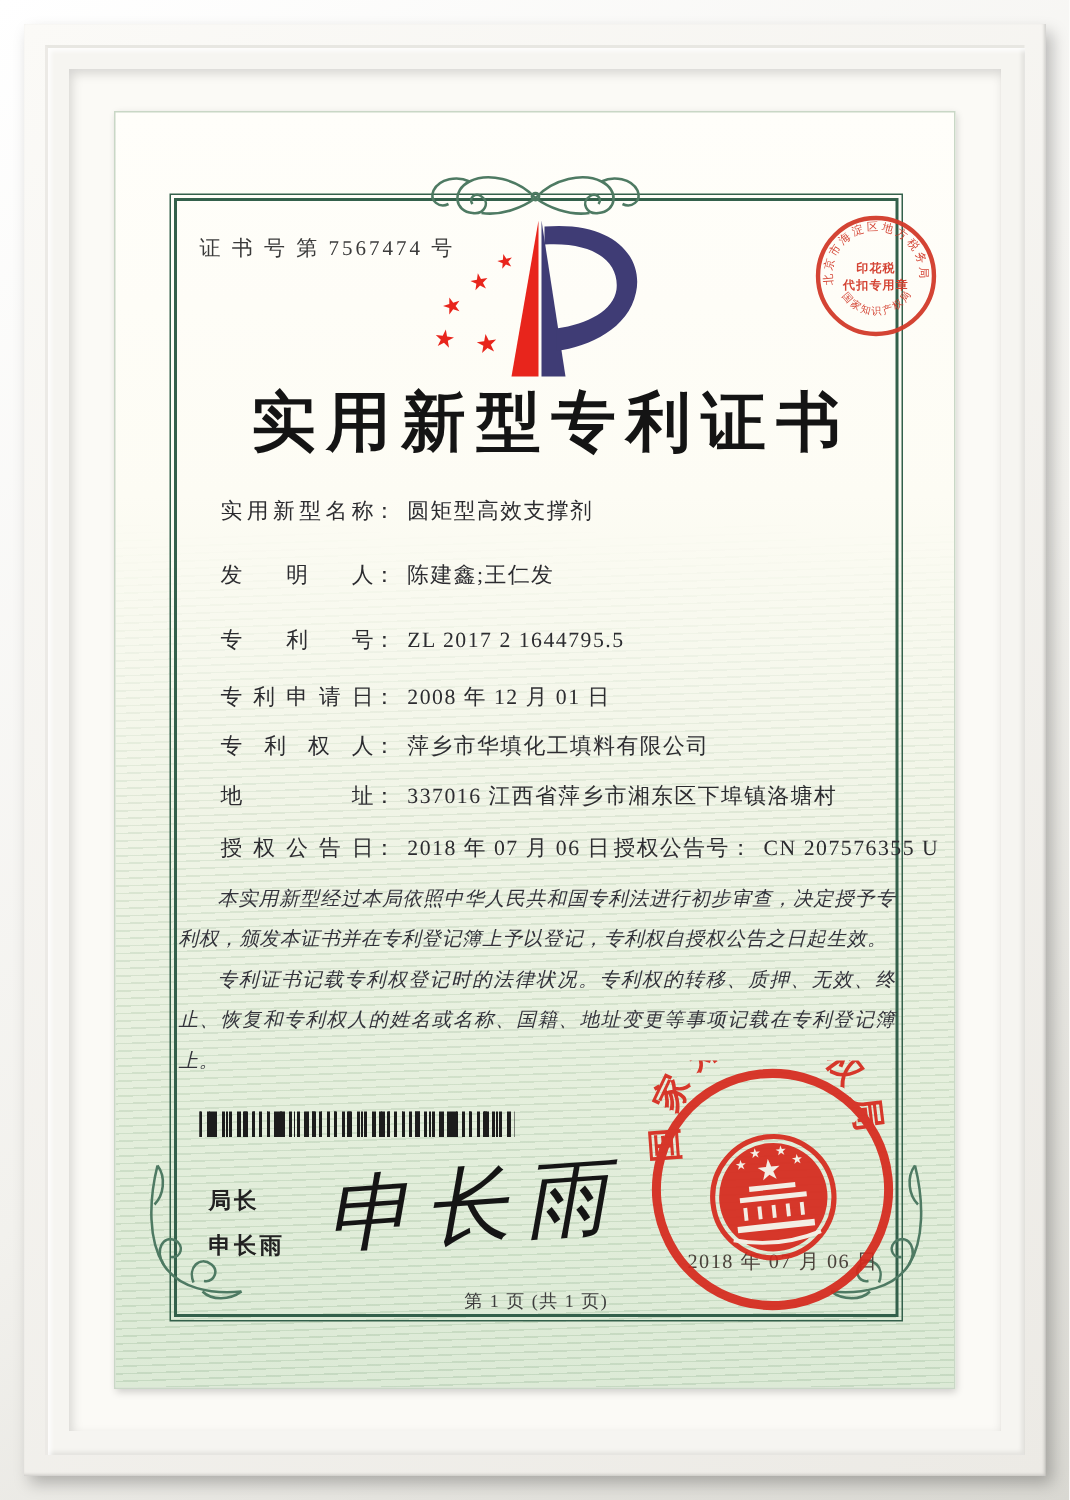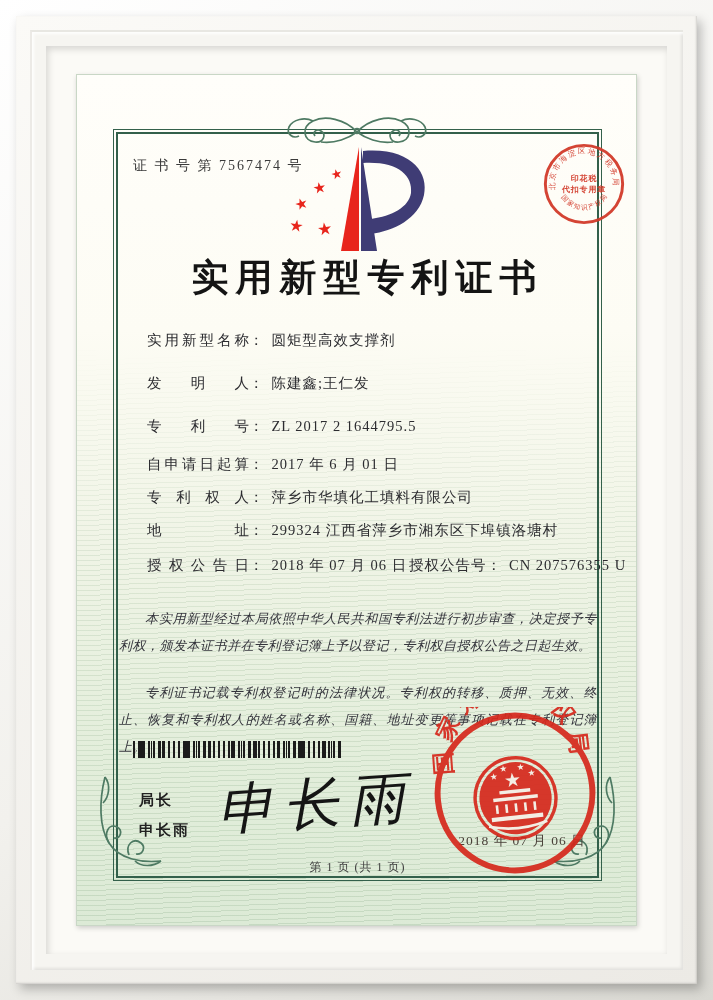--- a/index.html
+++ b/index.html
@@ -30,33 +30,33 @@
   .ornament-top { position:absolute; left:192px; top:36px; }
   .corner-fl    { position:absolute; top:700px; }
   .corner-left  { left:18px; }
   .corner-right { left:473px; transform:scaleX(-1); }
 
   .cert-no { position:absolute; left:56px; top:82px; font-size:14px; letter-spacing:2px; color:#3a3a3a; }
 
   .logo { position:absolute; left:198px; top:70px; }
 
   .title { position:absolute; left:36px; top:178px; width:509px; text-align:center;
-           font-size:37px; font-weight:700; letter-spacing:7px; color:#141414; }
+           font-size:43px; font-weight:700; letter-spacing:7px; color:#141414; }
 
   .fields { position:absolute; left:58px; top:256px; width:468px; font-size:14.5px; color:#2c2c30; }
   .frow   { position:absolute; left:12px; white-space:nowrap; }
   .flabel { display:inline-block; width:102px; text-align:justify; text-align-last:justify; }
   .fcolon { margin-right:8px; }
   .fvalue { letter-spacing:1px; }
   .pair2  { position:absolute; left:262px; top:0;font-family:Liberation Serif, serif; }
   .pair2 .flabel { width:auto; letter-spacing:1px; }
 
   .paras { position:absolute; left:42px; top:510px; width:478px; font-size:13px; line-height:27px;
            color:#33333b; text-align:justify; letter-spacing:.5px; }
-  .paras p { text-indent:2em; font-style:italic;margin-top:20px; }
+  .paras p { text-indent:2em; font-style:italic; }
 
   .barcode { position:absolute; left:56px; top:666px; width:210px; height:17px;
            background-image:
              repeating-linear-gradient(90deg,#1c1c1c 0 2px,transparent 2px 5px),
              repeating-linear-gradient(90deg,#1c1c1c 0 1px,transparent 1px 9px),
              repeating-linear-gradient(90deg,transparent 0 6px,#1c1c1c 6px 9px,transparent 9px 23px); }
 
   .sig-title { position:absolute; left:62px; top:716px; font-size:15px; font-weight:700; color:#222; letter-spacing:2px; }
   .sig-name  { position:absolute; left:62px; top:746px; font-size:15px; font-weight:700; color:#222; letter-spacing:2px; }
   .autograph { position:absolute; left:138px; top:678px; }
@@ -156,27 +156,27 @@
       <div class="frow" style="top:0">
         <span class="flabel">实用新型名称</span><span class="fcolon">：</span><span class="fvalue">圆矩型高效支撑剂</span>
       </div>
       <div class="frow" style="top:43px">
         <span class="flabel">发明人</span><span class="fcolon">：</span><span class="fvalue">陈建鑫;王仁发</span>
       </div>
       <div class="frow" style="top:86px">
         <span class="flabel">专利号</span><span class="fcolon">：</span><span class="fvalue">ZL 2017 2 1644795.5</span>
       </div>
       <div class="frow" style="top:124px">
-        <span class="flabel">自申请日起算</span><span class="fcolon">：</span><span class="fvalue">2017 年 6 月 01 日</span>
+        <span class="flabel">专利申请日</span><span class="fcolon">：</span><span class="fvalue">2008 年 12 月 01 日</span>
       </div>
       <div class="frow" style="top:157px">
         <span class="flabel">专利权人</span><span class="fcolon">：</span><span class="fvalue">萍乡市华填化工填料有限公司</span>
       </div>
       <div class="frow" style="top:190px">
-        <span class="flabel">地址</span><span class="fcolon">：</span><span class="fvalue">299324 江西省萍乡市湘东区下埠镇洛塘村</span>
+        <span class="flabel">地址</span><span class="fcolon">：</span><span class="fvalue">337016 江西省萍乡市湘东区下埠镇洛塘村</span>
       </div>
       <div class="frow" style="top:225px">
         <span class="flabel">授权公告日</span><span class="fcolon">：</span><span class="fvalue">2018 年 07 月 06 日</span>
         <span class="pair2">
           <span class="flabel">授权公告号</span><span class="fcolon">：</span><span class="fvalue">CN 207576355 U</span>
         </span>
       </div>
     </div>
 
     <div class="paras">

